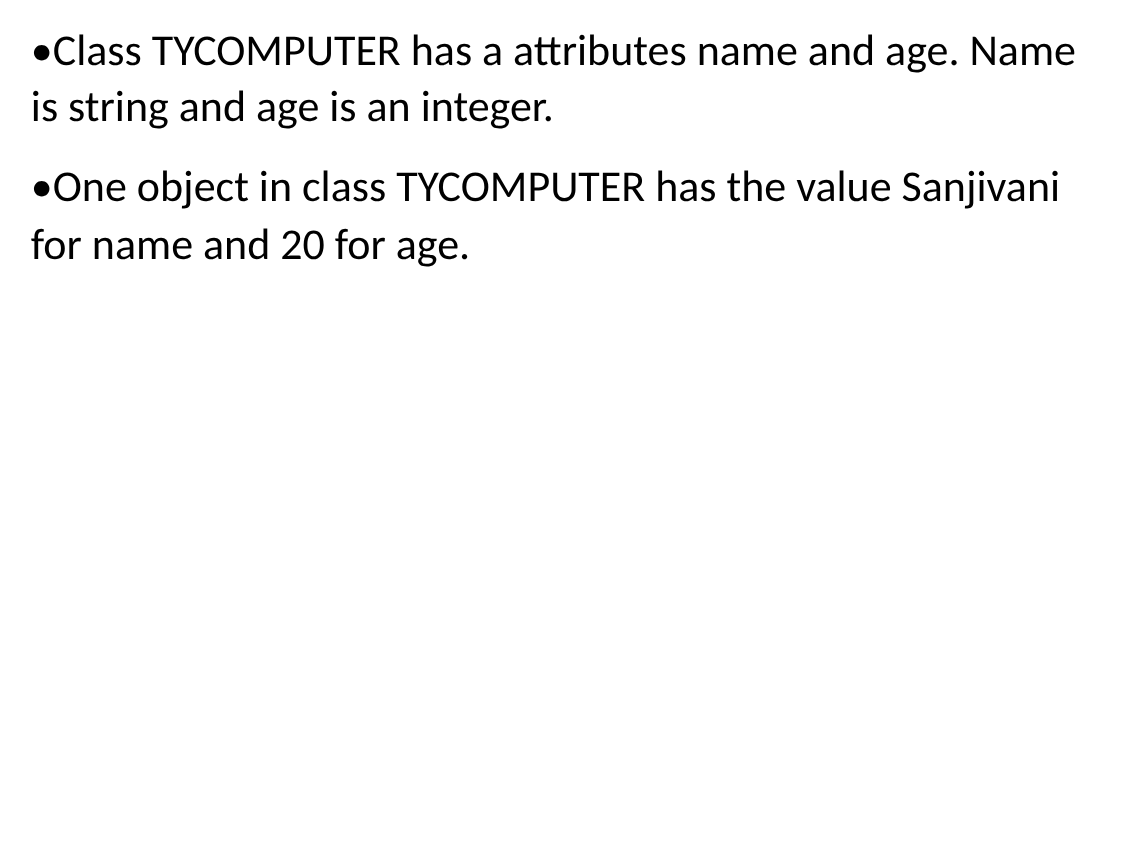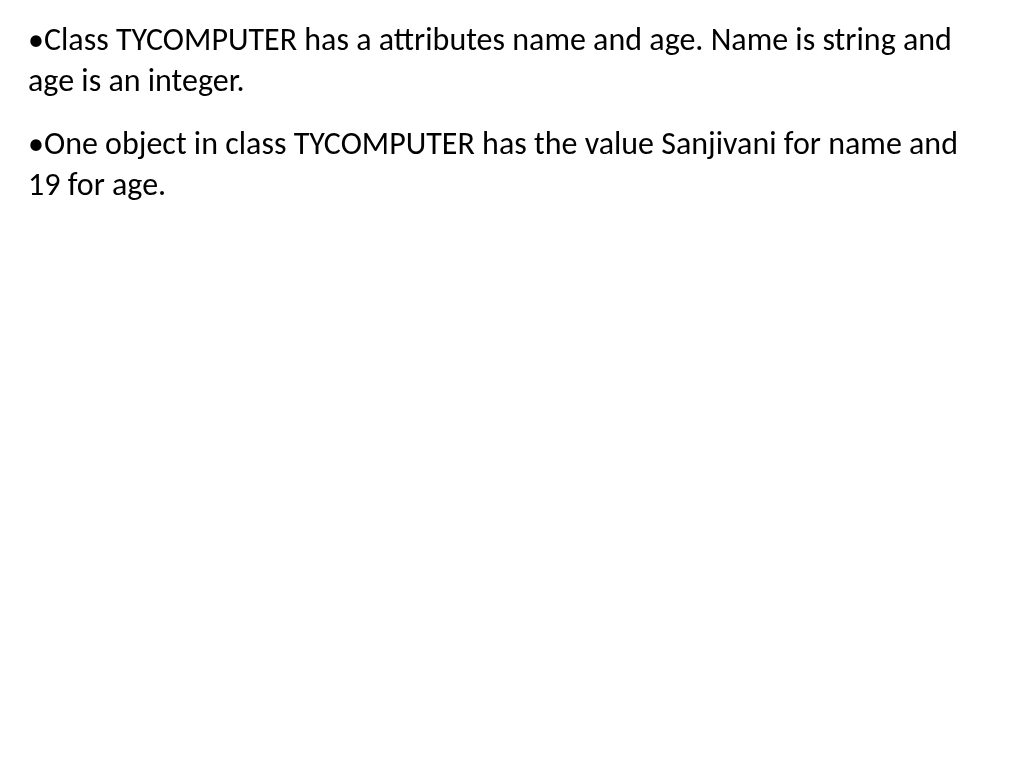--- a/index.html
+++ b/index.html
@@ -9,34 +9,34 @@
     }
     body {
       width: 1024px;
       height: 768px;
       background: #ffffff;
       font-family: Calibri, Arial, sans-serif;
       padding: 20px 28px;
       color: #000000;
     }
     .bullet-item {
-      font-size: 32px;
+      font-size: 40px;
       line-height: 1.28;
       margin-bottom: 22px;
       position: relative;
     }
     .bullet-dot {
       display: inline;
     }
     .bullet-text {
       display: inline;
     }
   </style>
 </head>
 <body>
 
 <div class="bullet-item">
   <span class="bullet-dot">•</span><span class="bullet-text">Class TYCOMPUTER has a attributes name and age. Name is string and age is  an integer.</span>
 </div>
 
 <div class="bullet-item">
-  <span class="bullet-dot">•</span><span class="bullet-text">One object in class TYCOMPUTER has the value Sanjivani for name and 19 for age.</span>
+  <span class="bullet-dot">•</span><span class="bullet-text">One object in class TYCOMPUTER has the value Sanjivani for name and 20 for age.</span>
 </div>
 
 </body></html>

